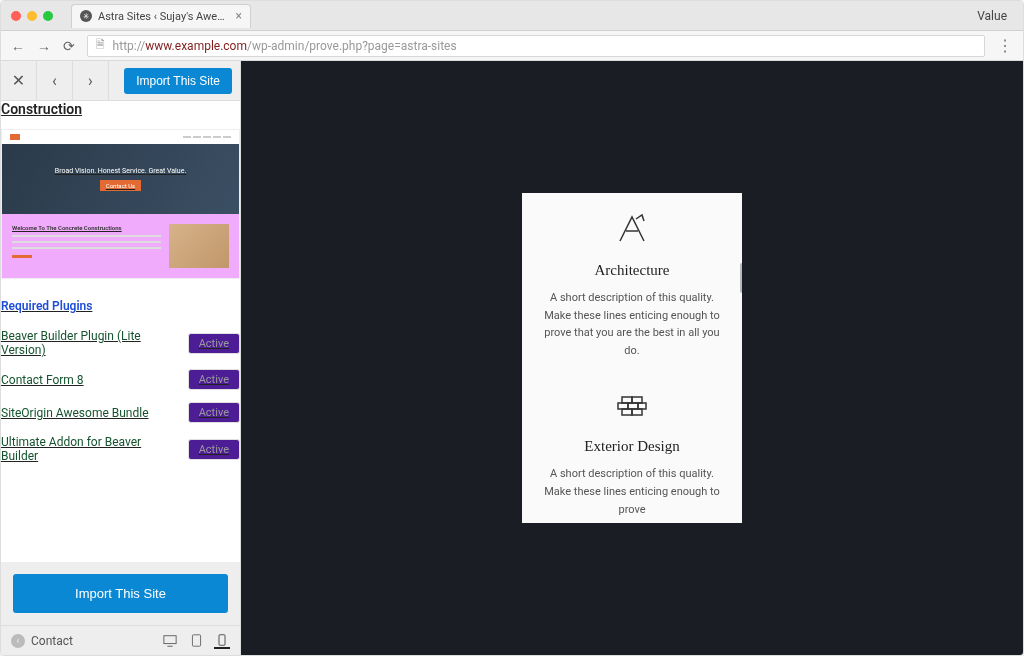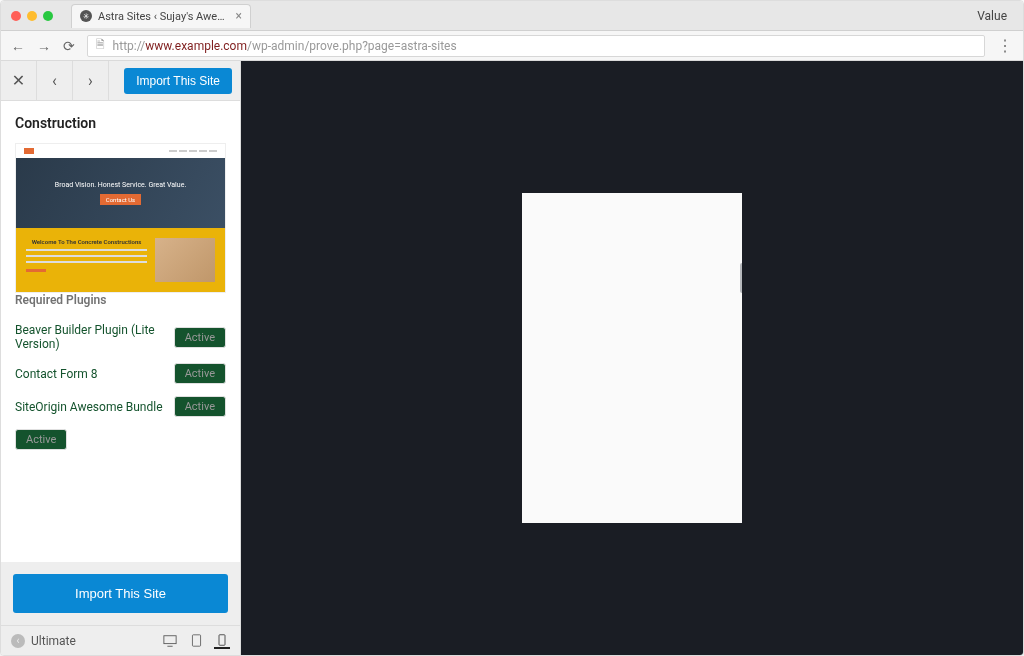--- a/index.html
+++ b/index.html
@@ -143,34 +143,34 @@
     border: none;
     border-radius: 3px;
     padding: 6px 12px;
     font-size: 12px;
     cursor: pointer;
     margin-right: 8px;
   }
   .sb-body {
     background: #fff;
     flex: 1;
-    padding: 14px;
+    padding: 0;
     overflow: auto;
+    text-decoration: underline;
   }
   .site-title {
     font-size: 14px;
     font-weight: 600;
     margin-bottom: 12px;
   }
   .thumb {
     width: 100%;
     border: 1px solid #eee;
-    margin-bottom: 0;
-    background: #eab308;
-    text-align: center;
+    margin-bottom: 20px;
+    background: #f0abfc;
   }
   .thumb .h {
     height: 14px;
     background: #fff;
     display: flex;
     align-items: center;
     padding: 0 8px;
     gap: 4px;
   }
   .thumb .h .logo { width: 10px; height: 6px; background: #e36a33; }
@@ -197,36 +197,36 @@
   .thumb .lower .txt .t1 { font-size: 6px; color: #333; font-weight: 600; }
   .thumb .lower .txt .line { height: 2px; background: #ddd; margin-top: 4px; }
   .thumb .lower .txt .link { height: 3px; width: 20px; background: #e36a33; margin-top: 6px; }
   .thumb .lower .img {
     width: 60px; height: 44px;
     background: linear-gradient(135deg,#d7b28a,#c0976a);
   }
   .section-h {
     font-weight: 600;
     font-size: 12px;
-    color: #737373;
+    color: #1d4ed8;
     margin-bottom: 10px;
   }
   .plugin-row {
     display: flex;
     align-items: center;
     padding: 6px 0;
     gap: 8px;
   }
   .plugin-row .pname {
     flex: 1;
     font-size: 12px;
     color: #14532d;
   }
   .plugin-row .status {
-    background: #14532d;
+    background: #4c1d95;
     border: 1px solid #e0e0e0;
     border-radius: 3px;
     color: #999;
     font-size: 11px;
     padding: 3px 10px;
   }
   .sb-import {
     padding: 12px;
     background: #eee;
   }
@@ -408,32 +408,33 @@
         </div>
         <div class="plugin-row">
           <div class="pname">Contact Form 8</div>
           <div class="status">Active</div>
         </div>
         <div class="plugin-row">
           <div class="pname">SiteOrigin Awesome Bundle</div>
           <div class="status">Active</div>
         </div>
         <div class="plugin-row">
+          <div class="pname">Ultimate Addon for Beaver Builder</div>
           <div class="status">Active</div>
         </div>
       </div>
 
       <div class="sb-import">
         <button class="btn-large">Import This Site</button>
       </div>
 
       <div class="sb-footer">
         <div class="collapse">
           <span class="circle">‹</span>
-          <span>Ultimate</span>
+          <span>Contact</span>
         </div>
         <div class="devices">
           <div class="dev">
             <svg viewBox="0 0 16 16" width="14" height="14">
                 <rect x="1" y="2" width="14" height="9" fill="none" stroke="#555"></rect>
                 <line x1="5" y1="14" x2="11" y2="14" stroke="#555"></line>
               </svg>
           </div>
           <div class="dev">
             <svg viewBox="0 0 16 16" width="13" height="13">
@@ -446,18 +447,40 @@
               </svg>
           </div>
         </div>
       </div>
     </div>
 
     <div class="preview">
       <div class="phone">
         <div class="phone-scroll"></div>
 
-
+        <div class="feat">
+          <svg viewBox="0 0 32 32">
+            <path d="M4 28 L16 4 L28 28"></path>
+            <line x1="10" y1="18" x2="22" y2="18"></line>
+            <path d="M20 6 L26 2 L28 8"></path>
+          </svg>
+          <h3>Architecture</h3>
+          <p>A short description of this quality. Make these lines enticing enough to prove that you are the best in all you do.</p>
+        </div>
+
+        <div class="feat">
+          <svg viewBox="0 0 32 32">
+            <rect x="6" y="8" width="10" height="6"></rect>
+            <rect x="16" y="8" width="10" height="6"></rect>
+            <rect x="2" y="14" width="10" height="6"></rect>
+            <rect x="12" y="14" width="10" height="6"></rect>
+            <rect x="22" y="14" width="8" height="6"></rect>
+            <rect x="6" y="20" width="10" height="6"></rect>
+            <rect x="16" y="20" width="10" height="6"></rect>
+          </svg>
+          <h3>Exterior Design</h3>
+          <p>A short description of this quality. Make these lines enticing enough to prove</p>
+        </div>
       </div>
     </div>
 
   </div>
 </div>
 
 </body></html>

